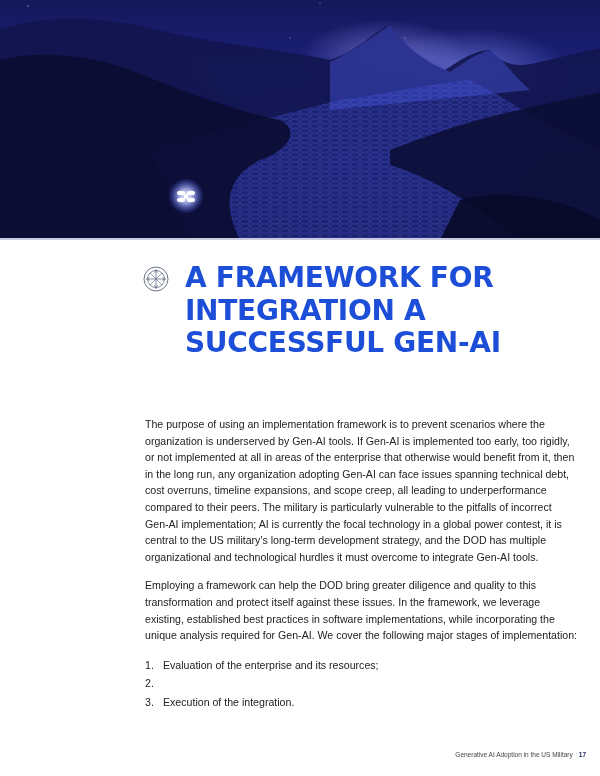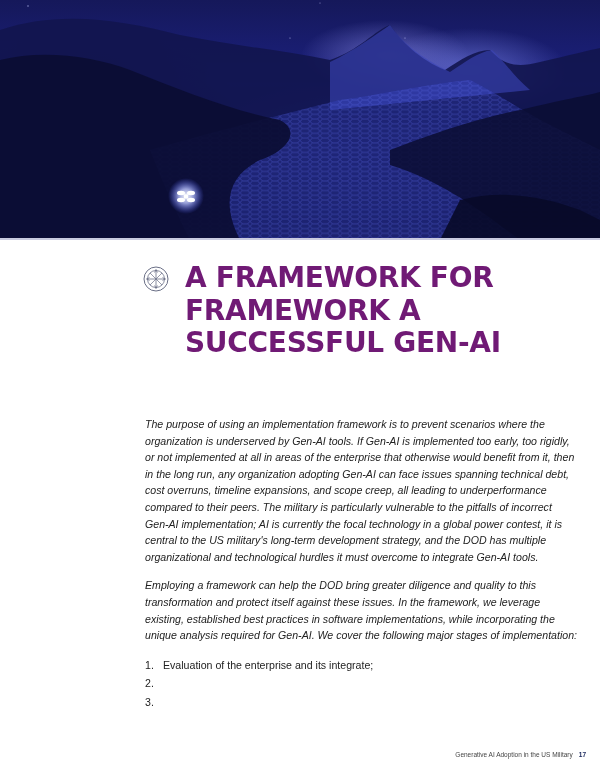--- a/index.html
+++ b/index.html
@@ -25,28 +25,28 @@
 
   .title-icon {
     position: absolute; left: 143px; top: 266px; width: 26px; height: 26px;
   }
   .title {
     position: absolute; left: 185px; top: 262px; width: 360px;
     margin: 0;
     font-family: "DejaVu Sans", sans-serif;
     font-weight: bold;
     font-size: 28px; line-height: 32.5px;
-    color: #701a75;
+    color: #1d4ed8;
     letter-spacing: -0.3px;
   }
   .body-text {
     position: absolute; left: 145px; top: 416px; width: 445px;
     font-size: 10.6px; line-height: 16.6px; color: #222;
   }
-  .body-text p { margin: 0 12px 12px 0; font-style: italic; }
+  .body-text p { margin: 0 12px 12px 0; }
   .body-text ol { margin: 0 0 12px 0; padding: 0; list-style: none; }
   .body-text li { display: flex; line-height: 18.5px; }
   .body-text li .num { width: 18px; flex: none; }
   .footer {
     position: absolute; right: 14px; top: 751px;
     font-size: 6.5px; color: #444;
     display: flex; gap: 6px; align-items: center;
   }
   .footer .page-num { font-weight: bold; color: #16245a; }
 </style>
@@ -101,37 +101,38 @@
   <circle cx="13" cy="13" r="8.5" fill="none" stroke="#6a6f86" stroke-width="0.8"></circle>
   <line x1="13" y1="3" x2="13" y2="23" stroke="#6a6f86" stroke-width="0.8"></line>
   <line x1="3" y1="13" x2="23" y2="13" stroke="#6a6f86" stroke-width="0.8"></line>
   <line x1="7" y1="7" x2="19" y2="19" stroke="#6a6f86" stroke-width="0.7"></line>
   <line x1="19" y1="7" x2="7" y2="19" stroke="#6a6f86" stroke-width="0.7"></line>
   <path d="M13 4 L11.5 6.5 M13 4 L14.5 6.5 M13 22 L11.5 19.5 M13 22 L14.5 19.5 M4 13 L6.5 11.5 M4 13 L6.5 14.5 M22 13 L19.5 11.5 M22 13 L19.5 14.5" stroke="#6a6f86" stroke-width="0.7" fill="none"></path>
 </svg>
 
 <h1 class="title">
   <span>A FRAMEWORK FOR</span><br>
-  <span>FRAMEWORK A</span><br>
+  <span>INTEGRATION A</span><br>
   <span>SUCCESSFUL GEN-AI</span><br>
 </h1>
 
 <div class="body-text">
   <p>The purpose of using an implementation framework is to prevent scenarios where the organization is underserved by Gen-AI tools. If Gen-AI is implemented too early, too rigidly, or not implemented at all in areas of the enterprise that otherwise would benefit from it, then in the long run, any organization adopting Gen-AI can face issues spanning technical debt, cost overruns, timeline expansions, and scope creep, all leading to underperformance compared to their peers. The military is particularly vulnerable to the pitfalls of incorrect Gen-AI implementation; AI is currently the focal technology in a global power contest, it is central to the US military's long-term development strategy, and the DOD has multiple organizational and technological hurdles it must overcome to integrate Gen-AI tools.</p>
   <p>Employing a framework can help the DOD bring greater diligence and quality to this transformation and protect itself against these issues. In the framework, we leverage existing, established best practices in software implementations, while incorporating the unique analysis required for Gen-AI. We cover the following major stages of implementation:</p>
   <ol>
     <li>
       <span class="num">1.</span>
-      <span>Evaluation of the enterprise and its integrate;</span>
+      <span>Evaluation of the enterprise and its resources;</span>
     </li>
     <li>
       <span class="num">2.</span>
     </li>
     <li>
       <span class="num">3.</span>
+      <span>Execution of the integration.</span>
     </li>
   </ol>
 </div>
 
 <div class="footer">
   <span>Generative AI Adoption in the US Military</span>
   <span class="page-num">17</span>
 </div>
 
 </body></html>

